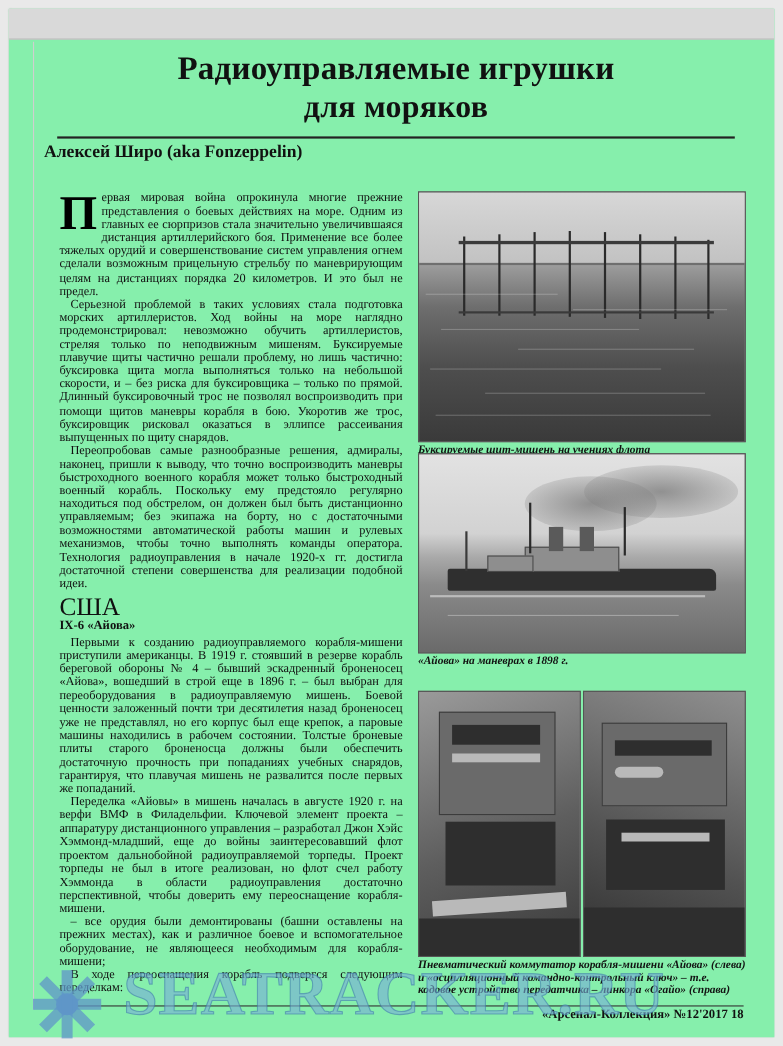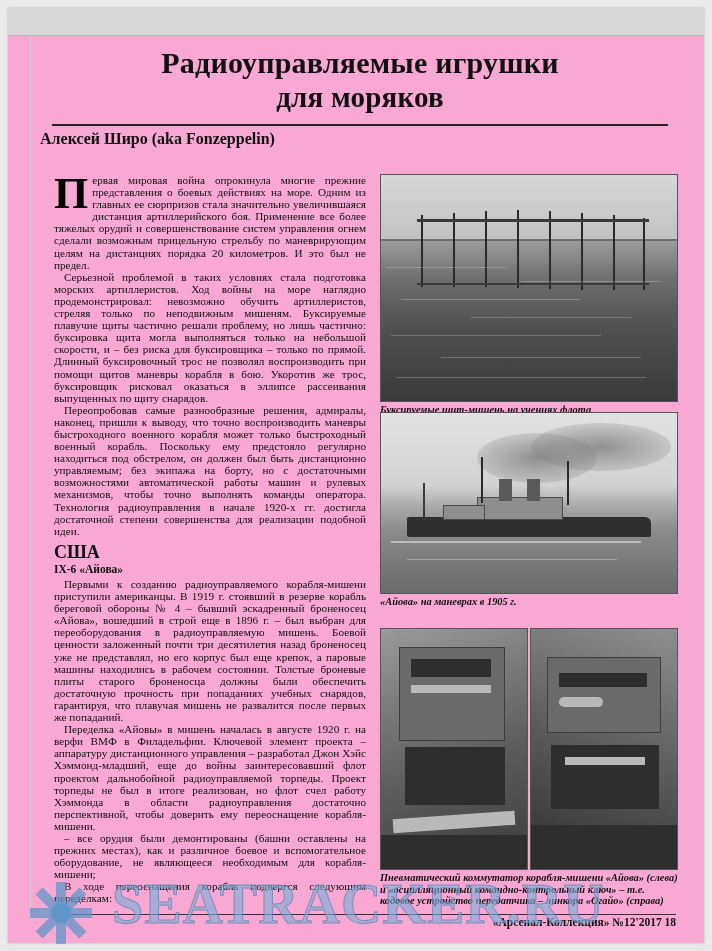--- a/index.html
+++ b/index.html
@@ -7,21 +7,21 @@
     width:712px;height:951px;
     background:#e9e9e9;
     font-family:"Liberation Serif", serif;
     position:relative;
     overflow:hidden;
   }
   .page{
     position:absolute;
     left:8px;top:8px;
     width:696px;height:935px;
-    background:#f9a8d4;
+    background:#86efac;
     box-shadow:0 0 2px rgba(0,0,0,.25);
     overflow:hidden;
   }
   
   .topband{
     position:absolute;left:0;top:0;width:696px;height:28px;
     background:#d9d9d9;
   }
   .topband:after{
     content:"";position:absolute;left:0;bottom:0;width:100%;height:1px;background:#b9b9b9;
@@ -71,22 +71,22 @@
   .col-text p.noind{text-indent:0;}
   .dropcap{
     float:left;
     font-size:44px;
     line-height:36px;
     font-weight:bold;
     padding:2px 4px 0 0;
     color:#000;
   }
   h2.sec{
-    font-size:18px;
-    font-weight:bold;
+    font-size:23px;
+    font-weight:normal;
     margin:9px 0 4px 0;
     text-indent:0;
   }
   h3.subsec{
     font-size:11.5px;
     font-weight:bold;
     margin:5px 0 3px 0;
     text-indent:0;
   }
 
@@ -248,21 +248,21 @@
       <div class="superstr" style="left:62px;top:92px;width:40px;height:13px;"></div>
       <div class="funnel" style="left:118px;top:66px;width:13px;height:22px;"></div>
       <div class="funnel" style="left:146px;top:66px;width:13px;height:22px;"></div>
       <div class="mast" style="left:100px;top:44px;height:46px;background:#2a2a2a;"></div>
       <div class="mast" style="left:186px;top:48px;height:44px;background:#2a2a2a;"></div>
       <div class="mast" style="left:42px;top:70px;height:36px;background:#3a3a3a;"></div>
       <div class="wave" style="position:absolute;top:128px;left:10px;width:250px;height:2px;background:rgba(255,255,255,.45);"></div>
       <div class="wave" style="position:absolute;top:146px;left:26px;width:210px;height:1px;background:rgba(255,255,255,.3);"></div>
     </div>
   </div>
-  <div class="cap cap2">«Айова» на маневрах в 1905 г.</div>
+  <div class="cap cap2">«Айова» на маневрах в 1898 г.</div>
 
   <div class="photo" id="photo3">
     <div style="position:absolute;inset:0;background:linear-gradient(160deg,#9a9a9a,#5e5e5e 55%,#3a3a3a);"></div>
     <div class="mech" style="left:18px;top:18px;width:104px;height:92px;"></div>
     <div class="mechdark" style="left:30px;top:30px;width:80px;height:18px;"></div>
     <div class="mechlight" style="left:30px;top:56px;width:80px;height:8px;"></div>
     <div class="mechdark" style="left:24px;top:118px;width:100px;height:58px;"></div>
     <div class="mechlight" style="left:12px;top:186px;width:122px;height:14px;transform:rotate(-4deg);"></div>
     <div class="mechdark" style="left:0px;top:206px;width:146px;height:34px;"></div>
   </div>

